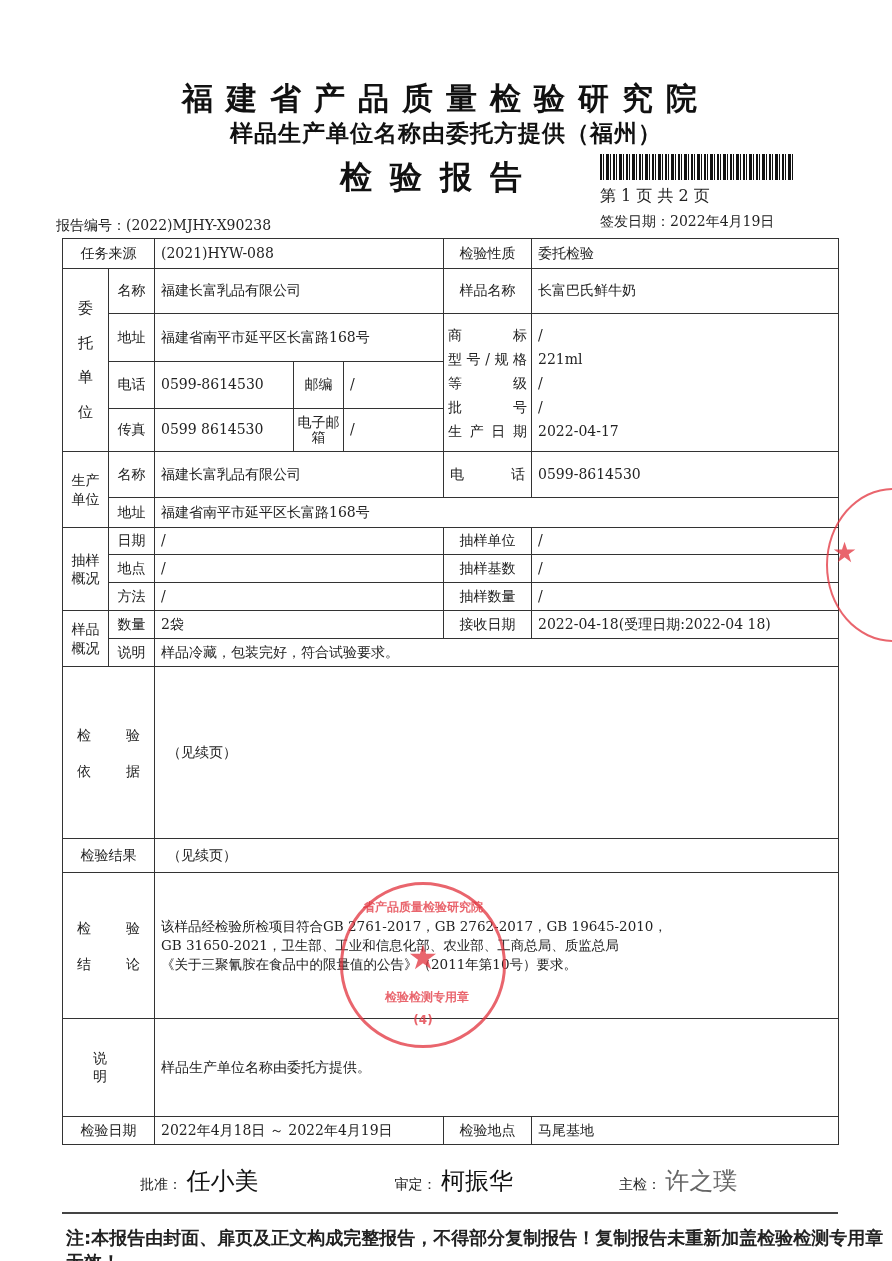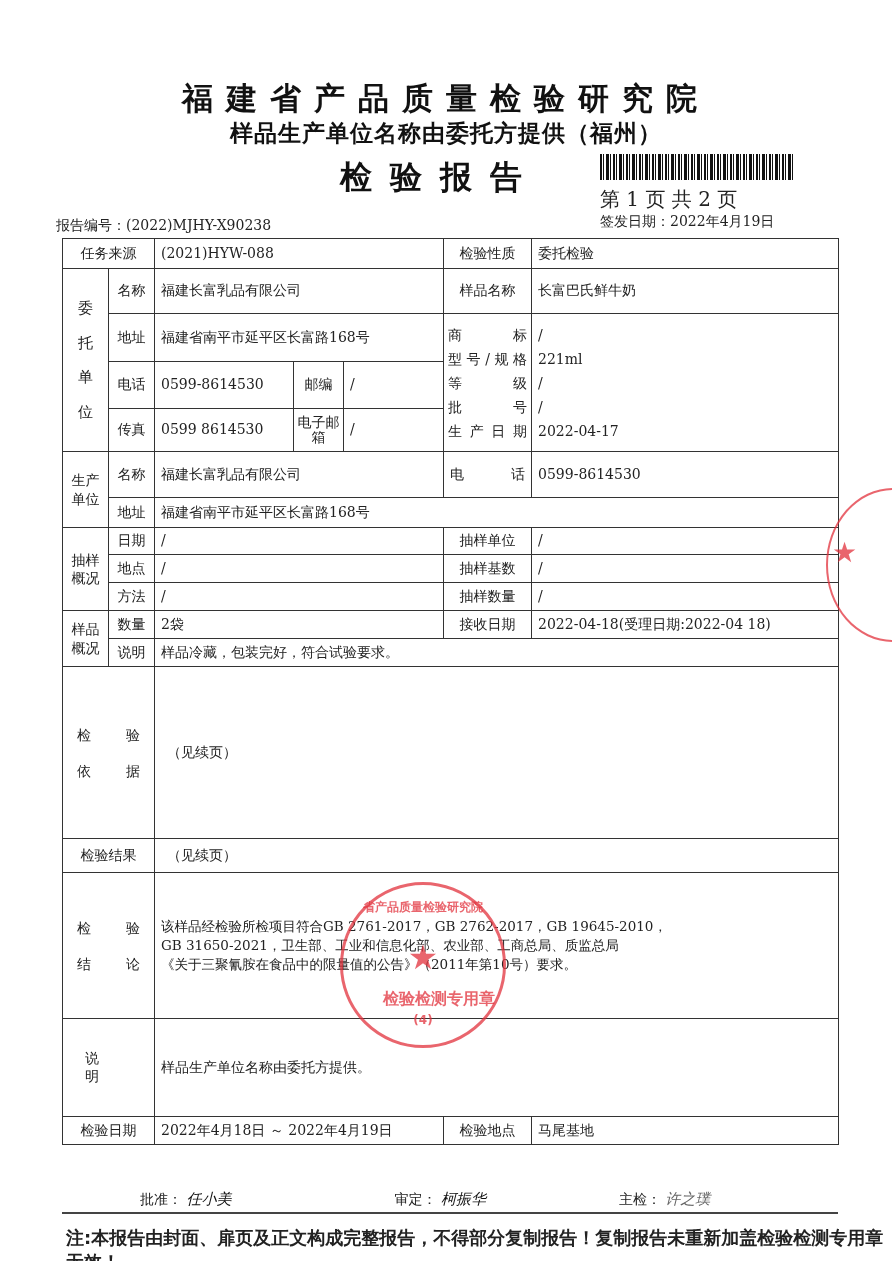--- a/index.html
+++ b/index.html
@@ -2,31 +2,31 @@
 <html><head>
 <meta charset="utf-8">
 <style>
   html,body{margin:0;padding:0;background:#fff;}
   body{width:892px;height:1261px;position:relative;overflow:hidden;font-family:"DejaVu Serif","Liberation Serif",serif;color:#222;}
   .abs{position:absolute;}
   .title1{left:0;width:892px;top:78px;text-align:center;font-family:Liberation Mono, monospace;font-weight:bold;font-size:31px;letter-spacing:13px;color:#111;}
   .title2{left:0;width:892px;top:118px;text-align:center;font-family:"DejaVu Sans","Liberation Sans",sans-serif;font-weight:bold;font-size:23px;letter-spacing:1px;color:#111;}
   .title3{left:340px;top:156px;font-family:"DejaVu Sans","Liberation Sans",sans-serif;font-weight:bold;font-size:32px;letter-spacing:18px;color:#111;}
   .barcode{left:600px;top:154px;width:194px;height:26px;background:repeating-linear-gradient(90deg,#111 0 2px,#fff 2px 3px,#111 3px 4px,#fff 4px 6px,#111 6px 9px,#fff 9px 10px,#111 10px 11px,#fff 11px 13px);}
-  .pageinfo{left:600px;top:186px;font-size:20px;}
+  .pageinfo{left:600px;top:186px;font-size:16px;}
   .issue{left:600px;top:213px;font-size:14px;}
   .reportno{left:56px;top:217px;font-size:14px;}
   table.main{position:absolute;left:62px;top:238px;width:776px;border-collapse:collapse;font-size:14px;table-layout:fixed;}
   table.main td{border:1.5px solid #333;padding:0 6px;vertical-align:middle;line-height:1.25;}
   .c{text-align:center;}
   .spread{text-align:justify;text-align-last:justify;}
   .vert span{display:block;}
   .stamp{border:3px solid rgba(225,50,60,0.75);border-radius:50%;color:rgba(225,50,60,0.75);font-family:"DejaVu Sans",sans-serif;font-weight:bold;text-align:center;}
   .sigs{left:140px;top:1165px;width:660px;font-size:14px;}
-  .sig{display:inline-block;font-family:"DejaVu Serif",serif;font-style:italic;font-size:15px;color:#111;margin-top:25px;}
+  .sig{display:inline-block;font-family:"DejaVu Serif",serif;font-size:24px;color:#111;}
   .hr{left:62px;width:776px;height:2px;background:#444;}
   .note{left:66px;top:1226px;font-family:"DejaVu Sans","Liberation Sans",sans-serif;font-weight:bold;font-size:18px;}
 </style>
 </head>
 <body>
 
 <div class="abs title1">福建省产品质量检验研究院</div>
 <div class="abs title2">样品生产单位名称由委托方提供（福州）</div>
 <div class="abs title3">检验报告</div>
 <div class="abs barcode"></div>
@@ -159,37 +159,37 @@
       <div class="spread">结　　论</div>
     </td>
     <td colspan="5" style="font-size:13.5px;line-height:19px;position:relative">
       <div>该样品经检验所检项目符合GB 2761-2017，GB 2762-2017，GB 19645-2010，</div>
       <div>GB 31650-2021，卫生部、工业和信息化部、农业部、工商总局、质监总局</div>
       <div>《关于三聚氰胺在食品中的限量值的公告》（2011年第10号）要求。</div>
     </td>
   </tr>
 
   <tr style="height:98px">
-    <td colspan="2" style="padding:0 22px" class="spread">说　　明</td>
+    <td colspan="2" style="padding:0 30px" class="spread">说　　明</td>
     <td colspan="5">样品生产单位名称由委托方提供。</td>
   </tr>
 
   <tr style="height:28px">
     <td colspan="2" class="c">检验日期</td>
     <td colspan="3">2022年4月18日 ～ 2022年4月19日</td>
     <td class="c">检验地点</td>
     <td>马尾基地</td>
   </tr>
 </tbody>
   </table>
 
 <div class="abs stamp" style="left:340px;top:882px;width:160px;height:160px;">
   <div style="position:absolute;top:14px;left:0;width:100%;font-size:12px">省产品质量检验研究院</div>
   <div style="position:absolute;top:52px;left:0;width:100%;font-size:34px">★</div>
-  <div style="position:absolute;top:104px;left:16px;width:100%;font-size:16px">检验检测专用章</div>
+  <div style="position:absolute;top:104px;left:4px;width:100%;font-size:12px">检验检测专用章</div>
   <div style="position:absolute;top:128px;left:0;width:100%;font-size:12px">(4)</div>
 </div>
 
 <div class="abs stamp" style="left:826px;top:488px;width:130px;height:150px;border-width:2px;">
   <div style="position:absolute;top:46px;left:4px;font-size:28px">★</div>
 </div>
 
 <div class="abs sigs">
   <span style="display:inline-block;width:220px"><span>批准：</span> <span class="sig">任小美</span></span>
   <span style="display:inline-block;width:220px;margin-left:30px"><span>审定：</span> <span class="sig">柯振华</span></span>

